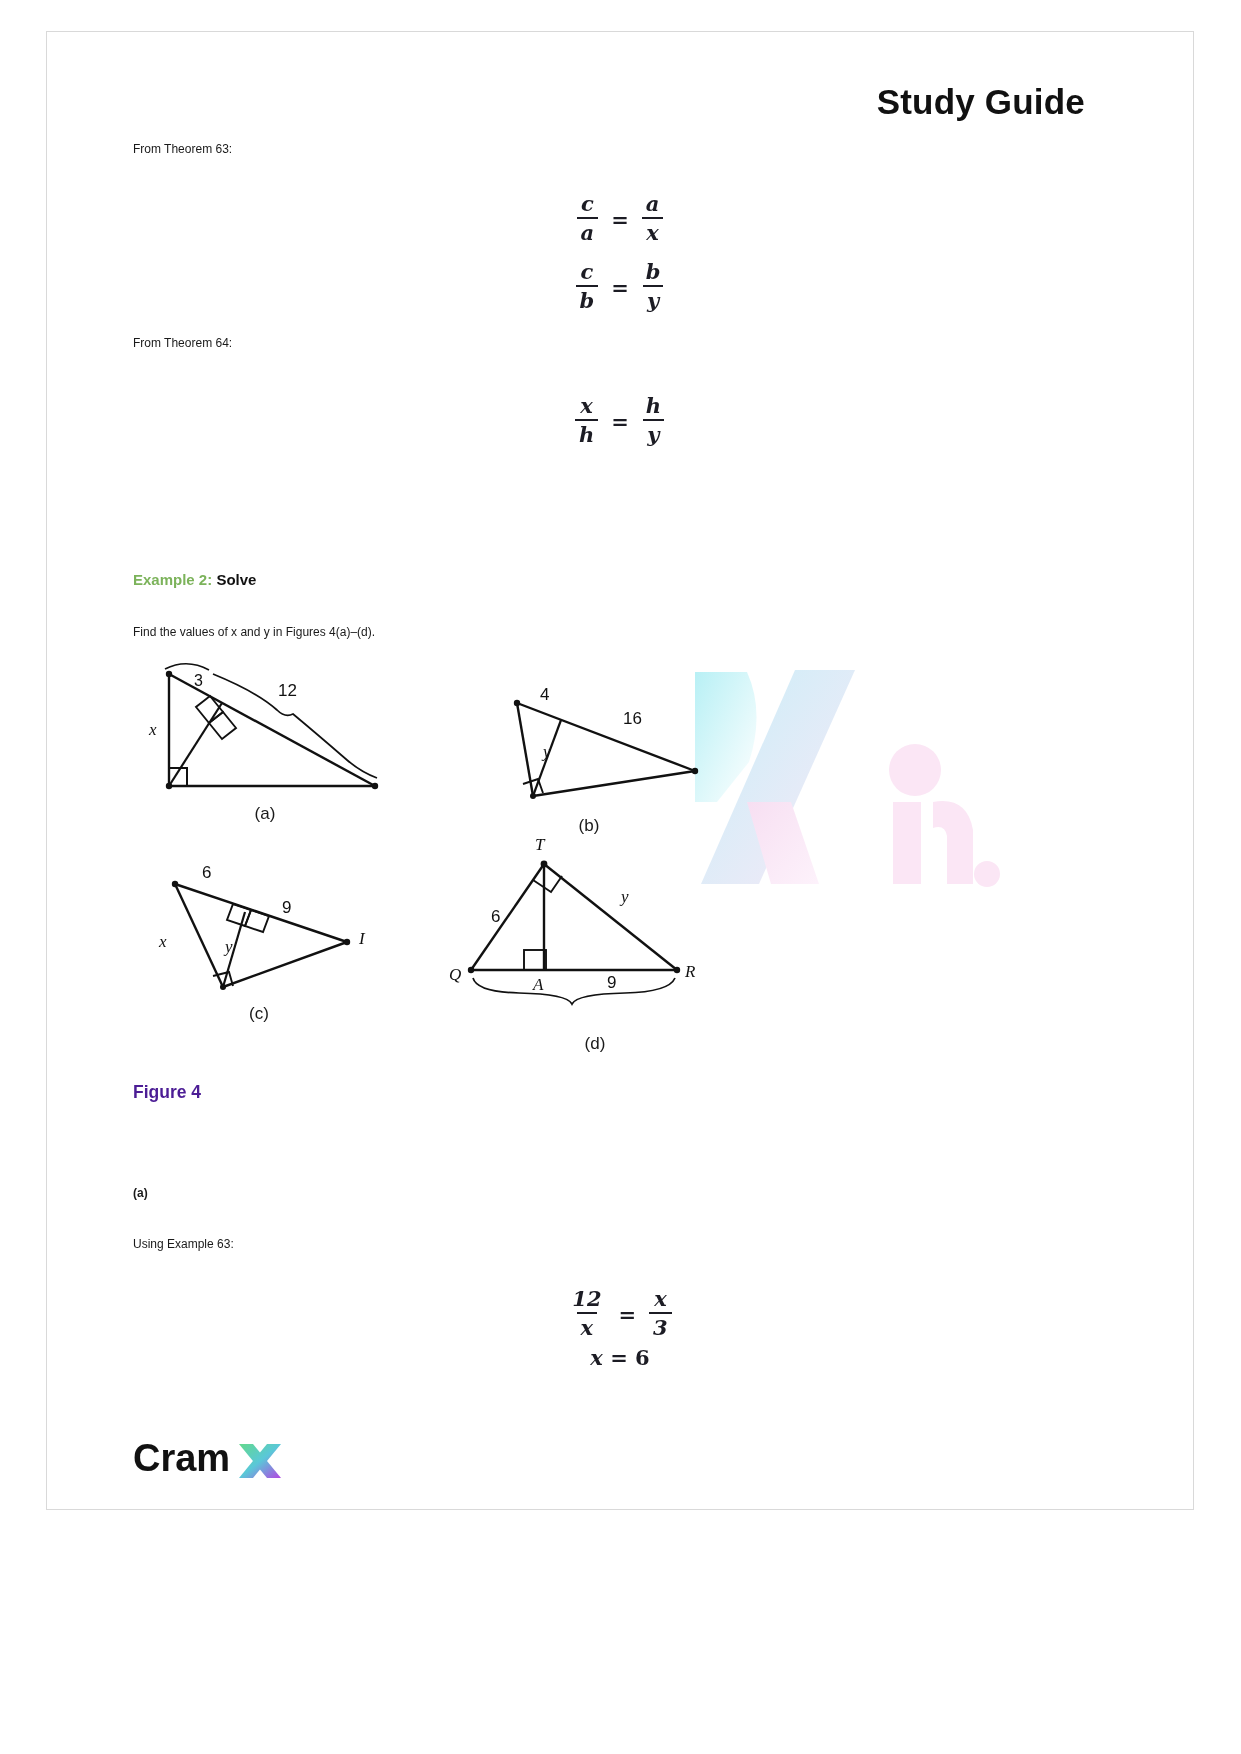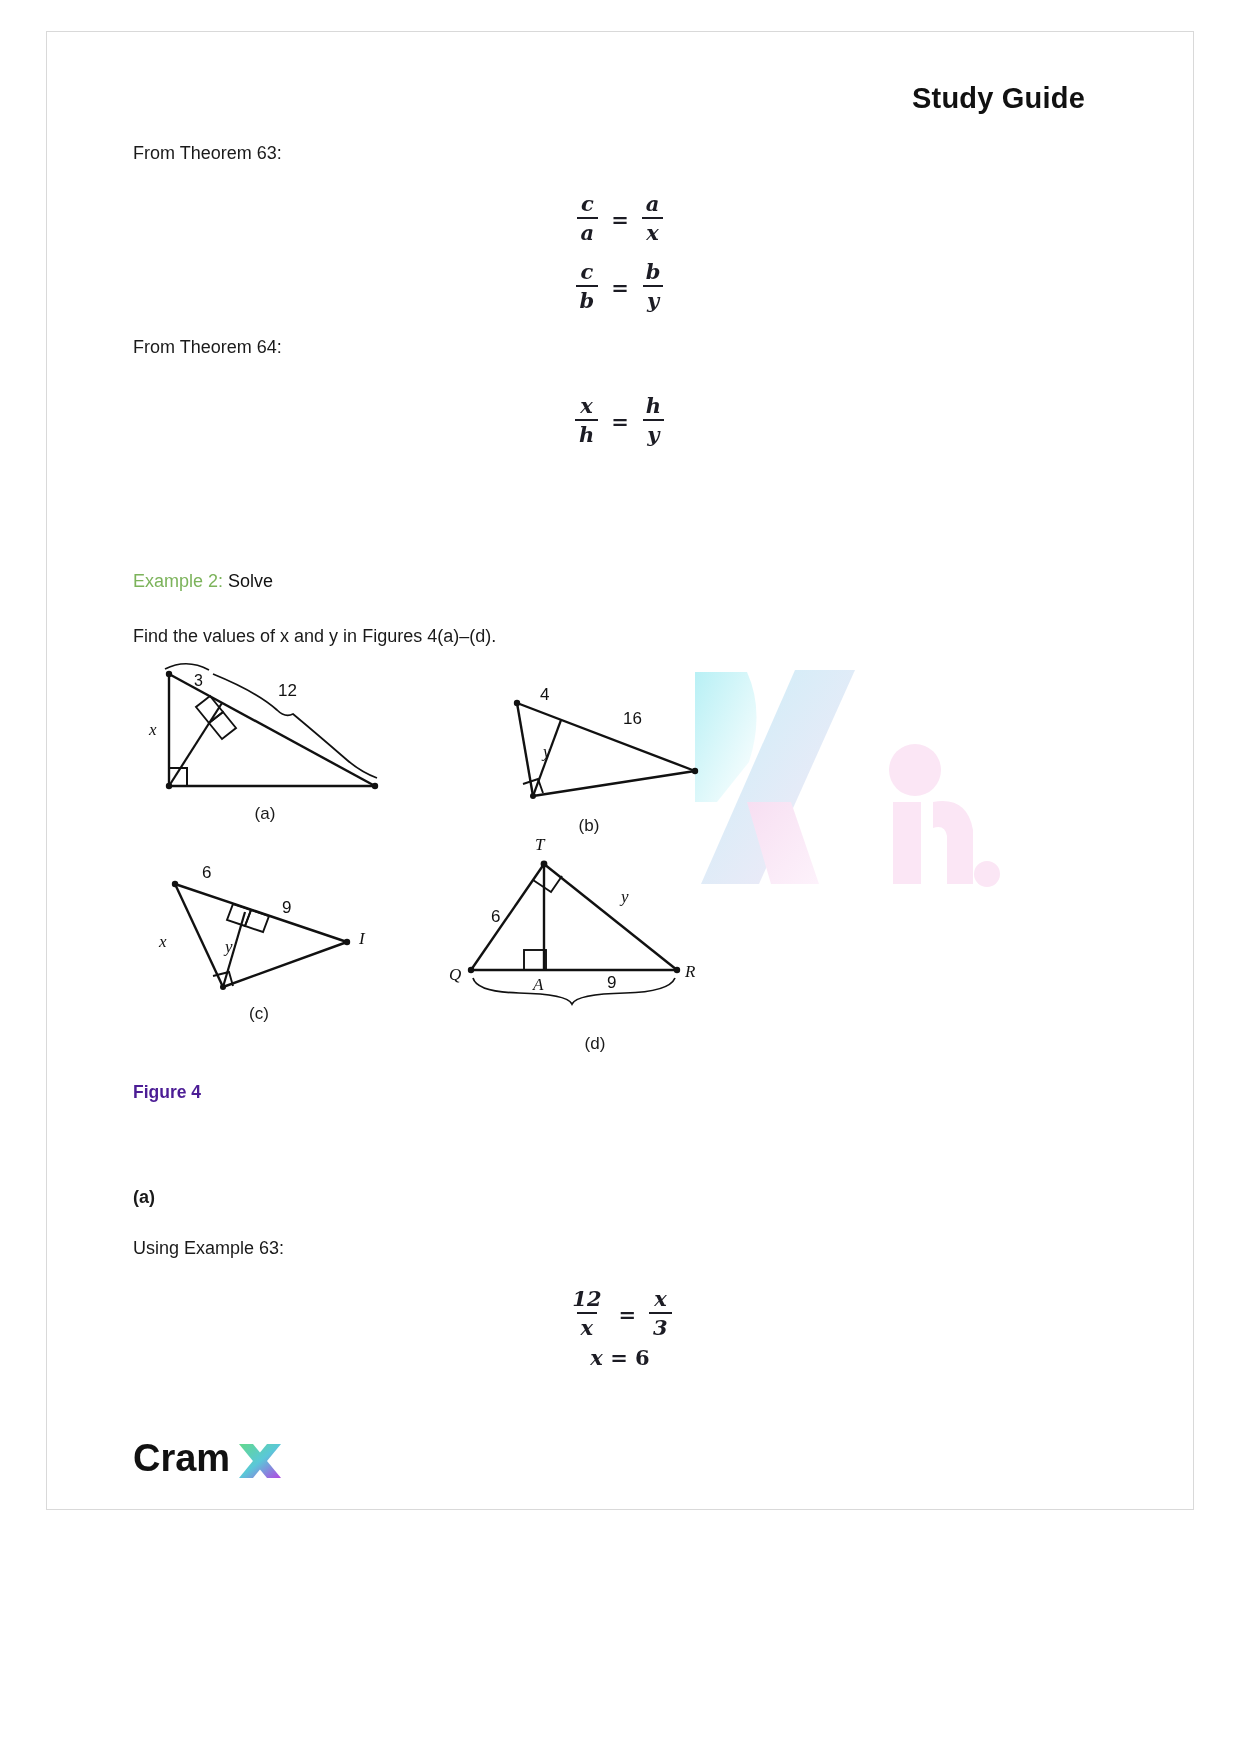--- a/index.html
+++ b/index.html
@@ -40,41 +40,41 @@
     height: 260px;
     pointer-events: none;
     z-index: 0;
   }
 
   
   .doc-title {
     position: absolute;
     right: 108px;
     top: 50px;
-    font-size: 29px;
+    font-size: 35px;
     font-weight: bold;
     color: #111111;
     letter-spacing: 0.2px;
   }
 
   
   .para {
     position: absolute;
     left: 86px;
-    font-size: 18px;
+    font-size: 12px;
     color: #1a1a1a;
     line-height: 1.5;
   }
   .para.bold { font-weight: bold; }
 
   .example-head {
     position: absolute;
     left: 86px;
-    font-size: 18px;
-    font-weight: normal;
+    font-size: 15px;
+    font-weight: bold;
   }
   .example-head .tag { color: #7cb35b; }
   .example-head .ttl { color: #111111; }
 
   
   .mathblock {
     position: absolute;
     left: 0;
     width: 1146px;
     text-align: center;

